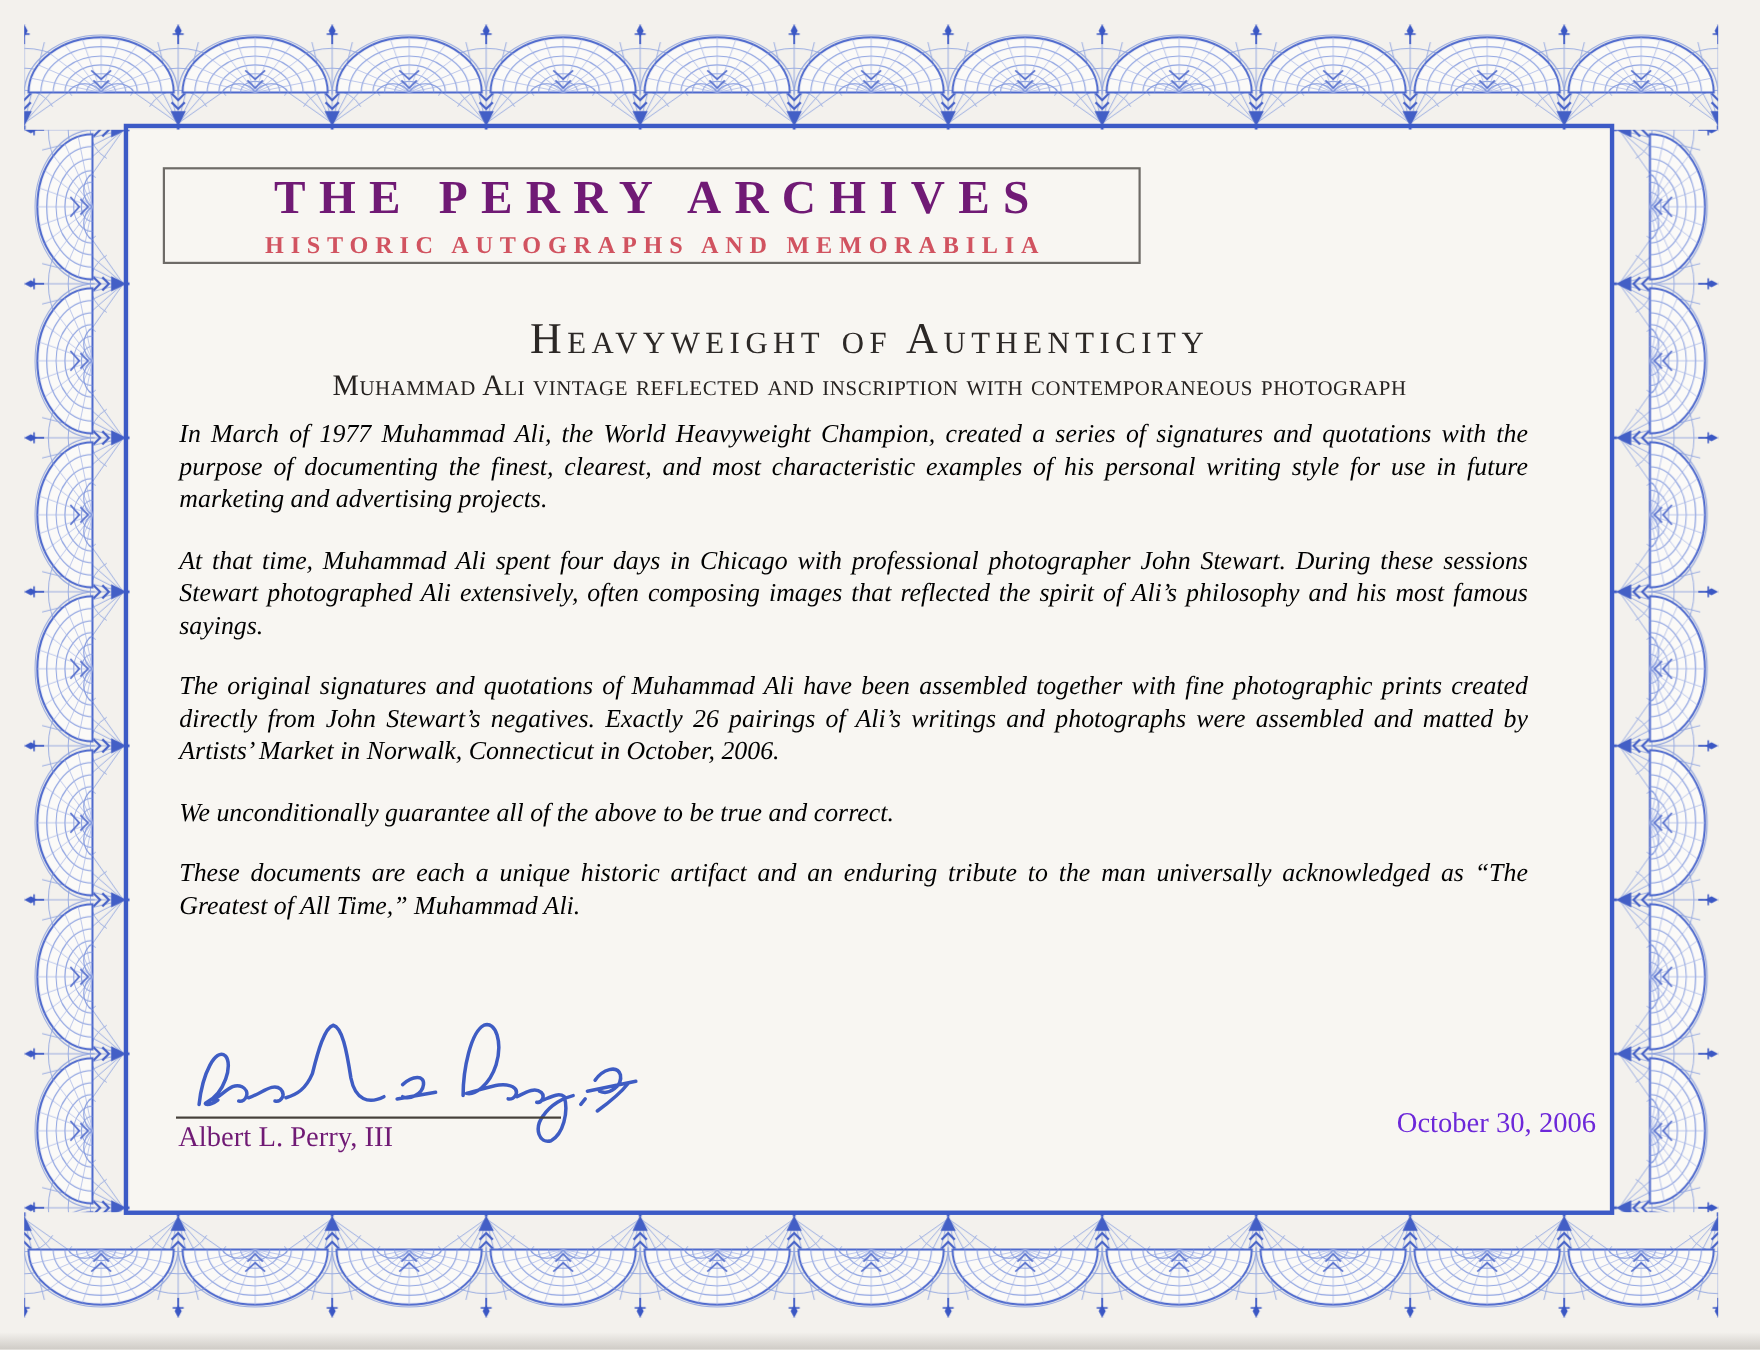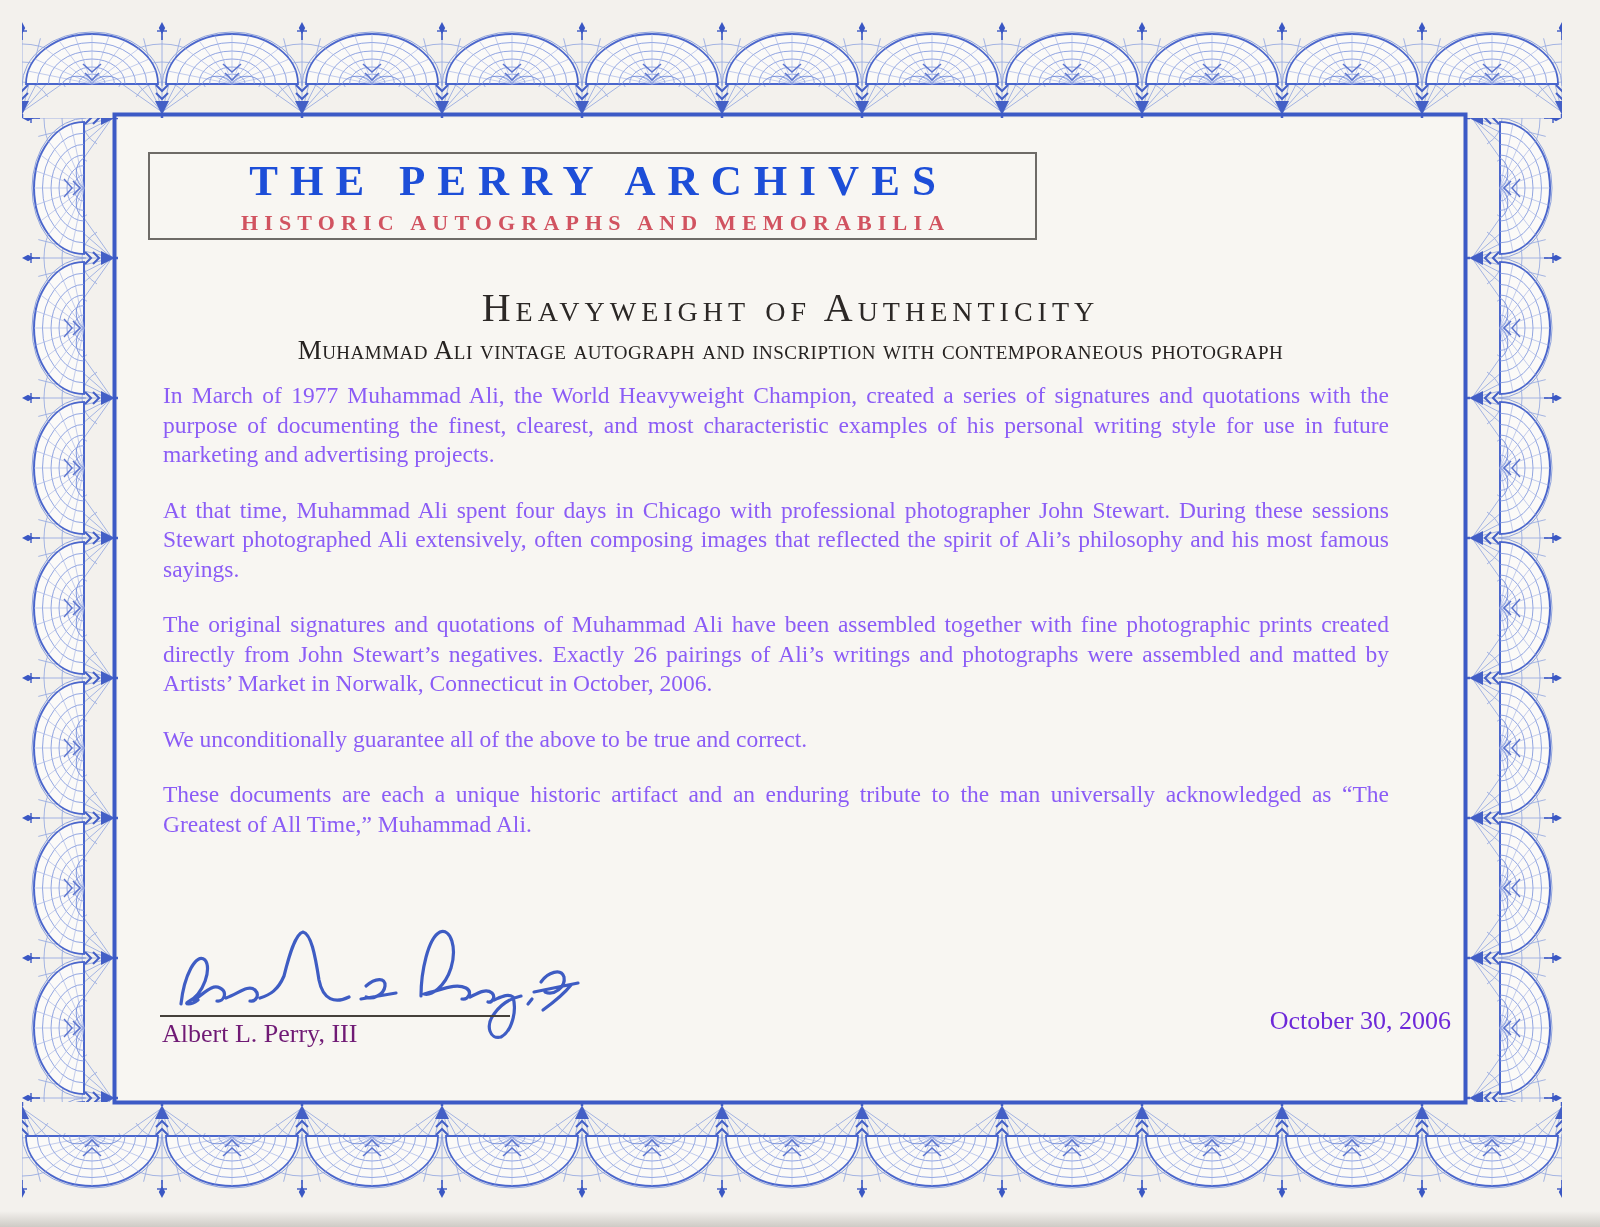--- a/index.html
+++ b/index.html
@@ -13,40 +13,40 @@
     position:absolute; left:118px; top:118px; width:1345px; height:982px;
     background:#f8f6f2;
   }
   .issuer-box {
     position:absolute; left:30px; top:34px; width:885px; height:84px;
     border:2px solid #6e6b67; background:#f8f6f2;
     display:flex; flex-direction:column; align-items:center; justify-content:center;
   }
   .issuer-name {
     font-size:43px; font-weight:bold; letter-spacing:.28em; text-indent:.28em;
-    color:#1d4ed8; line-height:1; white-space:nowrap;
+    color:#701a75; line-height:1; white-space:nowrap;
   }
   .issuer-tagline {
     font-size:22px; font-weight:bold; letter-spacing:.28em; text-indent:.28em;
     color:#d15360; line-height:1; white-space:nowrap; margin-top:10px;text-align:right;
   }
   .cert-title {
     position:absolute; top:168px; left:0; width:100%; text-align:center;
     font-variant:small-caps; font-size:40px; letter-spacing:5px; color:#2c2826;
     line-height:1.1;
   }
   .cert-subtitle {
     position:absolute; top:217px; left:0; width:100%; text-align:center;
     font-variant:small-caps; font-size:27px; letter-spacing:.5px; color:#262220;
     line-height:1.15;
   }
   .paras { position:absolute; left:45px; top:263px; width:1226px; }
   .paras p {
     margin:0 0 26px 0; font-size:23.5px; line-height:29.5px;
-    text-align:justify; color:#8b5cf6;
+    text-align:justify; color:#000000;font-style:italic;
   }
   .sig-svg { position:absolute; left:28px; top:793px; width:470px; height:150px; }
   .sig-line { position:absolute; left:42px; top:897px; width:350px; border-top:2px solid #45403a; }
   .signer-name { position:absolute; left:44px; top:901px; font-size:26px; color:#701a75; }
   .cert-date  { position:absolute; right:12px; top:888px; font-size:26px; color:#6d28d9; }
   .bottom-shade {
     position:absolute; left:0; bottom:0; width:100%; height:16px;
     background:linear-gradient(to bottom, rgba(60,50,40,0), rgba(60,50,40,.20));
   }
 </style>
@@ -101,21 +101,21 @@
 </svg>
 
 <div class="content">
 
   <div class="issuer-box">
     <div class="issuer-name">THE PERRY ARCHIVES</div>
     <div class="issuer-tagline">HISTORIC AUTOGRAPHS AND MEMORABILIA</div>
   </div>
 
   <div class="cert-title">Heavyweight of Authenticity</div>
-  <div class="cert-subtitle">Muhammad Ali vintage autograph and inscription with contemporaneous photograph</div>
+  <div class="cert-subtitle">Muhammad Ali vintage reflected and inscription with contemporaneous photograph</div>
 
   <div class="paras">
     <p>In March of 1977 Muhammad Ali, the World Heavyweight Champion, created a series of signatures and quotations with the purpose of documenting the finest, clearest, and most characteristic examples of his personal writing style for use in future marketing and advertising projects.</p>
     <p>At that time, Muhammad Ali spent four days in Chicago with professional photographer John Stewart. During these sessions Stewart photographed Ali extensively, often composing images that reflected the spirit of Ali’s philosophy and his most famous sayings.</p>
     <p>The original signatures and quotations of Muhammad Ali have been assembled together with fine photographic prints created directly from John Stewart’s negatives. Exactly 26 pairings of Ali’s writings and photographs were assembled and matted by Artists’ Market in Norwalk, Connecticut in October, 2006.</p>
     <p>We unconditionally guarantee all of the above to be true and correct.</p>
     <p>These documents are each a unique historic artifact and an enduring tribute to the man universally acknowledged as “The Greatest of All Time,” Muhammad Ali.</p>
   </div>
 
   <svg class="sig-svg" viewBox="0 0 470 150">

